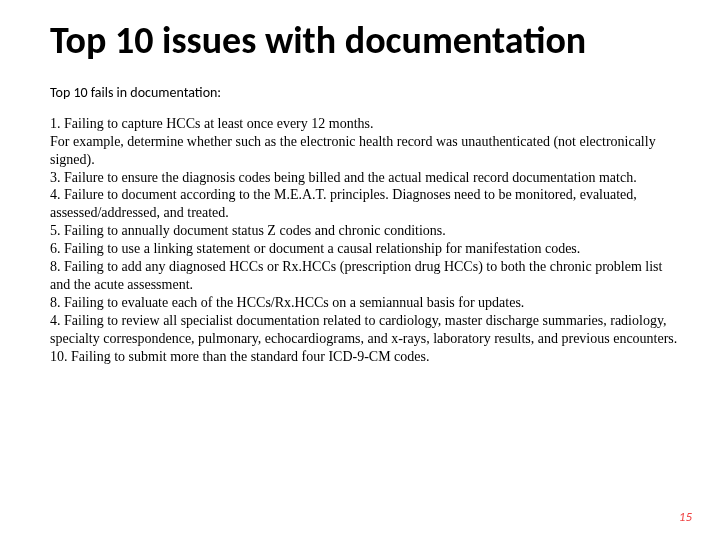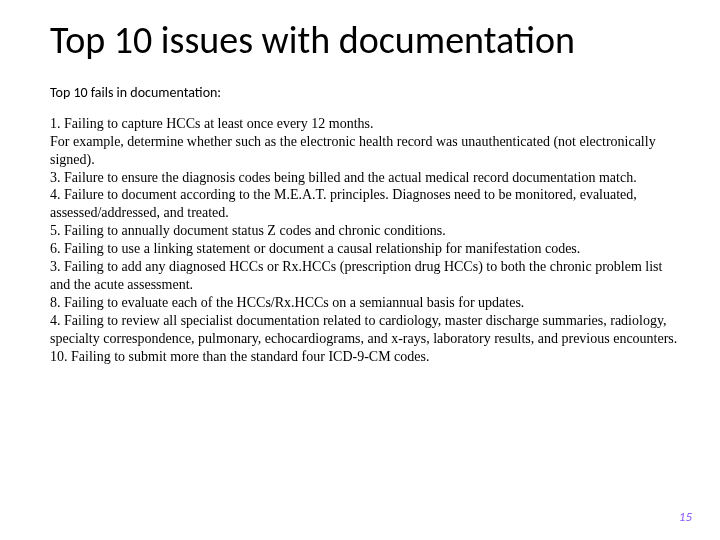--- a/index.html
+++ b/index.html
@@ -14,21 +14,21 @@
   }
   .slide {
     position: relative;
     width: 720px;
     height: 540px;
     box-sizing: border-box;
     padding: 20px 40px 30px 50px;
   }
   .title {
     font-size: 38px;
-    font-weight: 400;
+    font-weight: 700;
     margin: 0 0 22px 0;
     line-height: 1.1;
     letter-spacing: 0;
   }
   .subheading {
     font-size: 14px;
     font-weight: 400;
     margin: 0 0 14px 0;
   }
   .body {
@@ -37,41 +37,41 @@
     font-family: Liberation Serif, serif;
   }
   .body p {
     margin: 0;
   }
   .pagenum {
     position: absolute;
     right: 28px;
     bottom: 16px;
     font-size: 13px;
-    color: #8b5cf6;
+    color: #ef4444;
     font-style: italic;
   }
 </style>
 </head>
 <body>
 
 <div class="slide">
 
   <h1 class="title">Top 10 issues with documentation</h1>
 
   <div class="subheading">Top 10 fails in documentation:</div>
 
   <div class="body">
     <p>1. Failing to capture HCCs at least once every 12 months.</p>
     <p>For example, determine whether such as the electronic health record was unauthenticated (not electronically signed).</p>
     <p>3. Failure to ensure the diagnosis codes being billed and the actual medical record documentation match.</p>
     <p>4. Failure to document according to the M.E.A.T. principles. Diagnoses need to be monitored, evaluated, assessed/addressed, and treated.</p>
     <p>5. Failing to annually document status Z codes and chronic conditions.</p>
     <p>6. Failing to use a linking statement or document a causal relationship for manifestation codes.</p>
-    <p>3. Failing to add any diagnosed HCCs or Rx.HCCs (prescription drug HCCs) to both the chronic problem list and the acute assessment.</p>
+    <p>8. Failing to add any diagnosed HCCs or Rx.HCCs (prescription drug HCCs) to both the chronic problem list and the acute assessment.</p>
     <p>8. Failing to evaluate each of the HCCs/Rx.HCCs on a semiannual basis for updates.</p>
     <p>4. Failing to review all specialist documentation related to cardiology, master discharge summaries, radiology, specialty correspondence, pulmonary, echocardiograms, and x-rays, laboratory results, and previous encounters.</p>
     <p>10. Failing to submit more than the standard four ICD-9-CM codes.</p>
   </div>
 
   <div class="pagenum">15</div>
 
 </div>
 
 </body></html>

